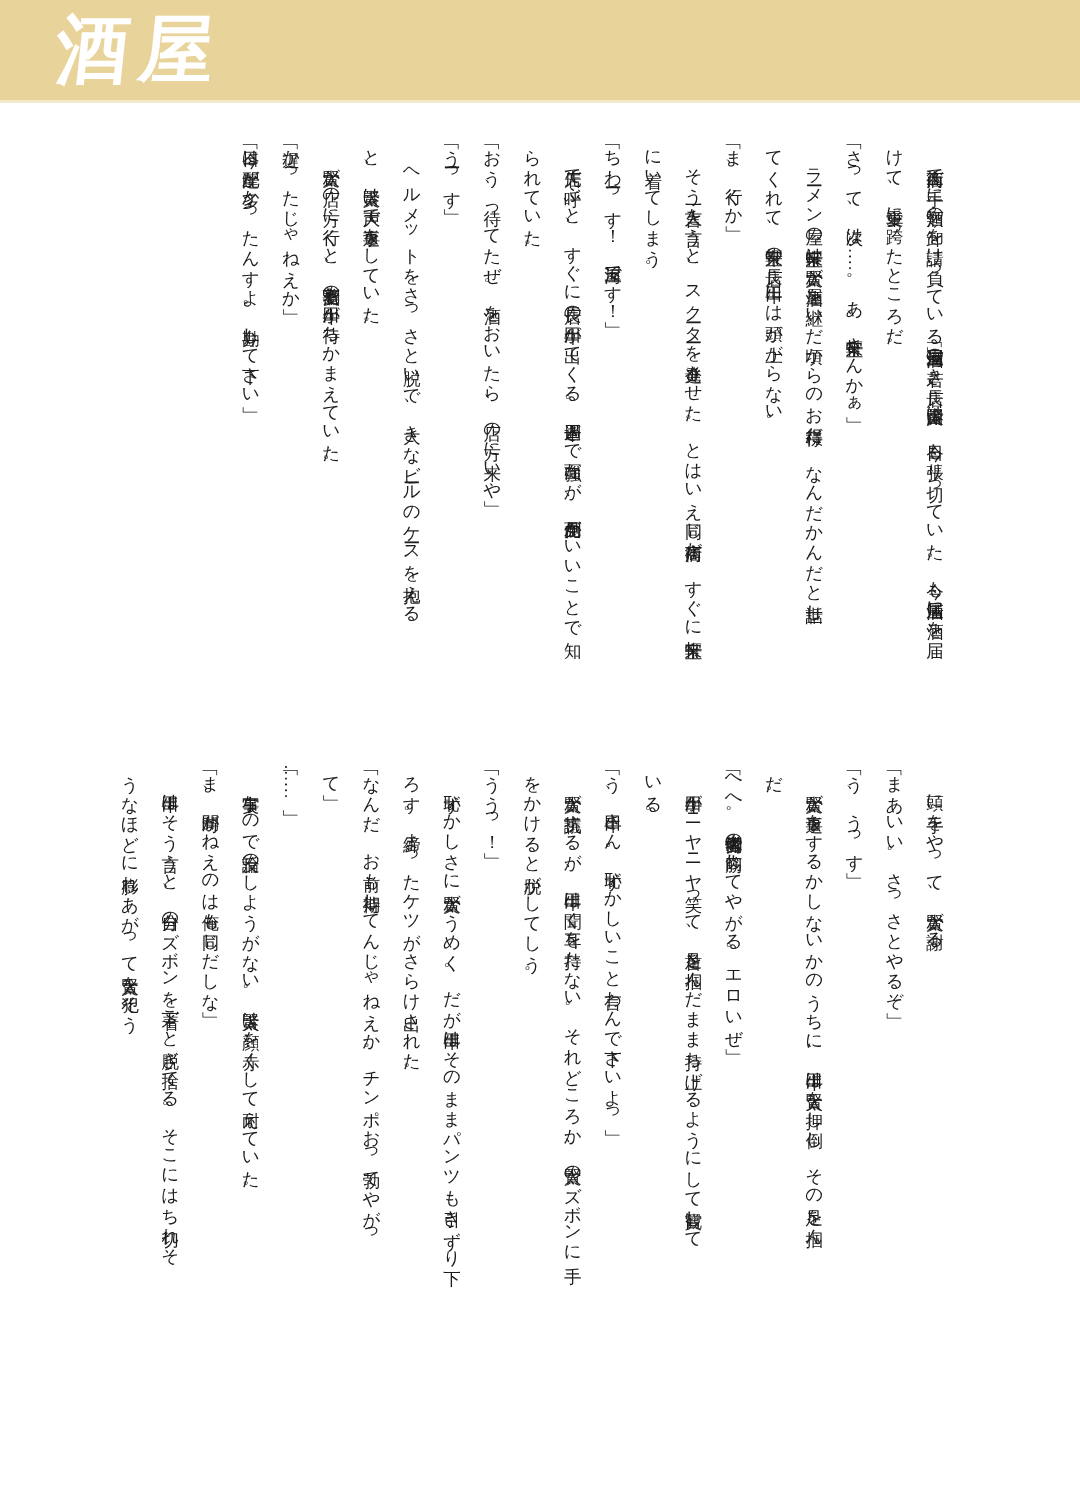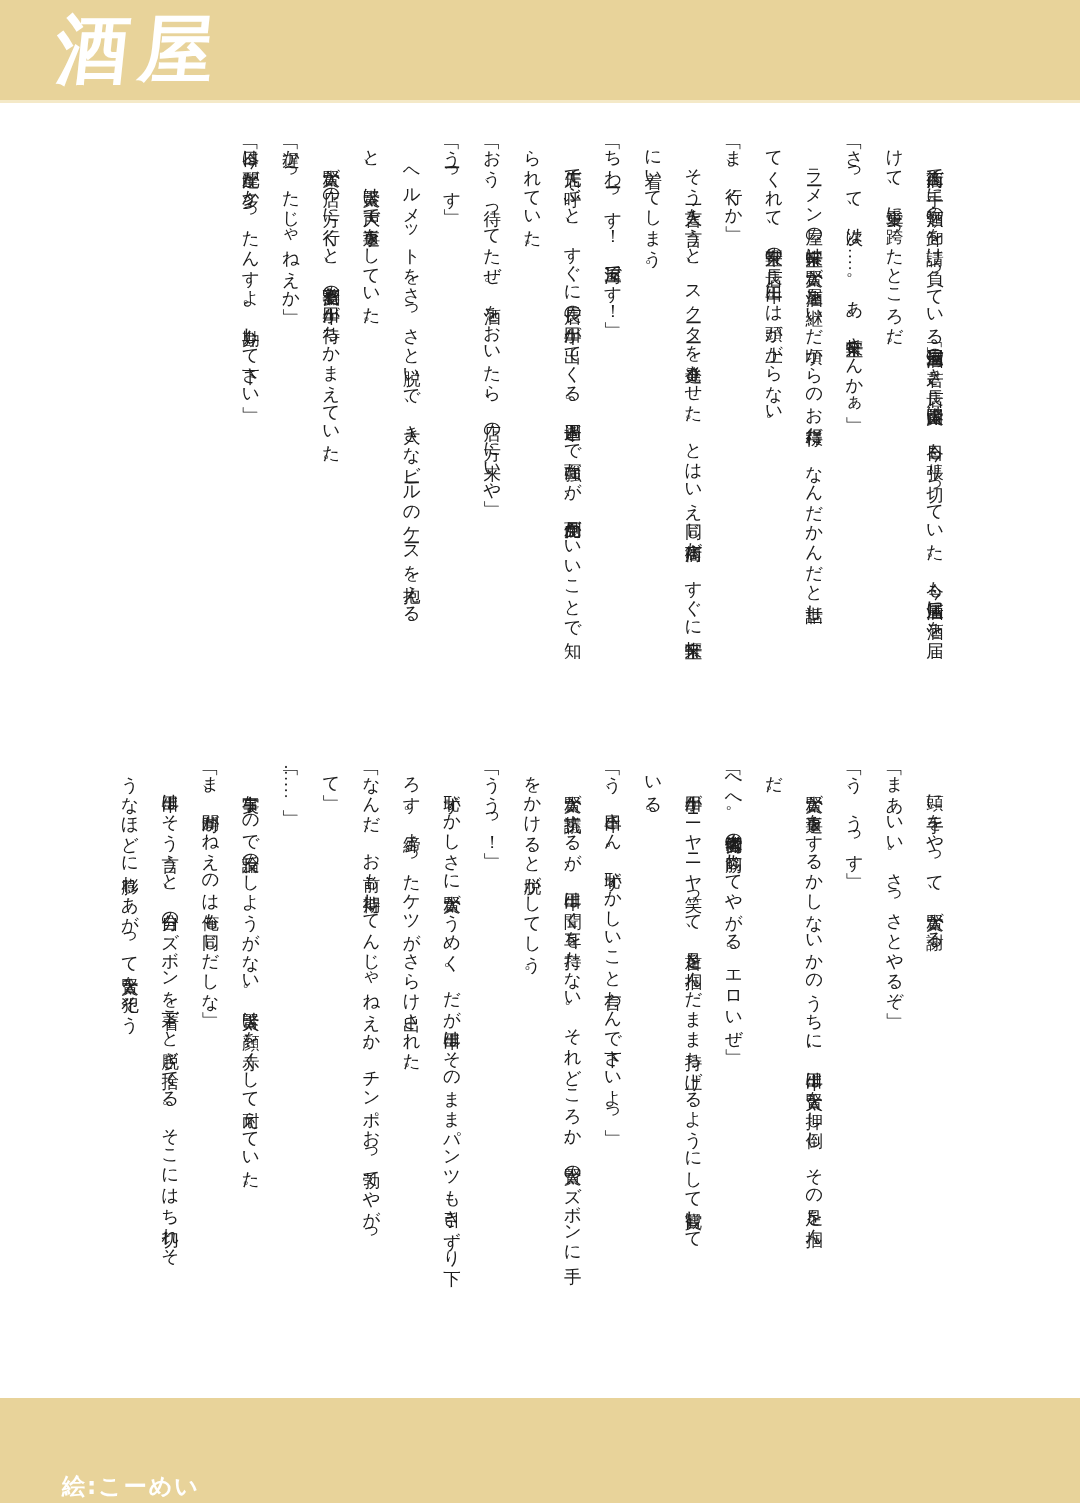--- a/index.html
+++ b/index.html
@@ -102,20 +102,14 @@
       <p class="para narration">賢太が抗議するが、牛田は聞く耳を持たない。それどころか、賢太のズボンに手をかけると脱がしてしう。</p>
       <p class="para dialogue">「ううっ！」</p>
       <p class="para narration">恥ずかしさに賢太がうめく。だが牛田はそのままパンツも引きずり下ろす。締まったケツがさらけ出された。</p>
       <p class="para dialogue">「なんだ、お前も期待してんじゃねえか。チンポおっ勃てやがって」</p>
       <p class="para dialogue">「……」</p>
       <p class="para narration">事実なので反論のしようがない。賢太は顔を赤くして耐えていた。</p>
       <p class="para dialogue">「ま、時間がねえのは俺も同じだしな」</p>
       <p class="para narration">牛田はそう言うと、自分のズボンを下着ごと脱ぎ捨てる。そこにはち切れそうなほどに膨れあがって賢太を犯そう</p>
     </div>
 
-  <div class="band-bottom">
-    <div class="credits">
-      <div>絵:こーめい</div>
-      
-    </div>
-  </div>
 
 </div>
 
 </body></html>

